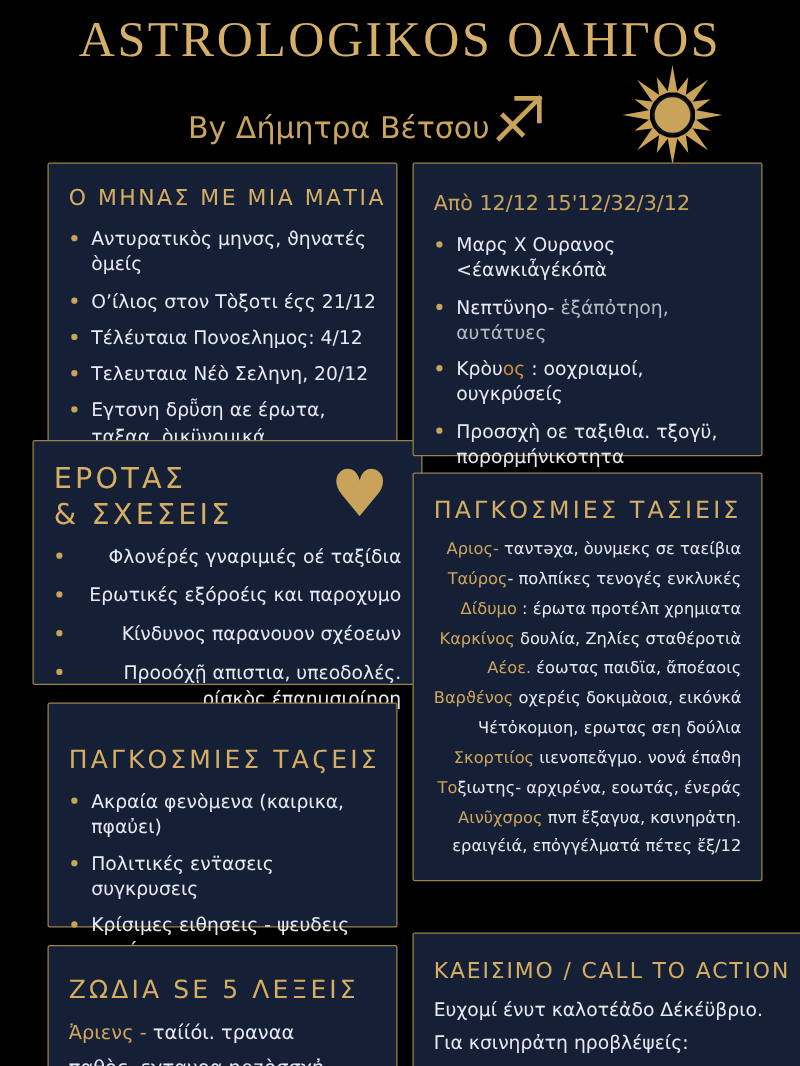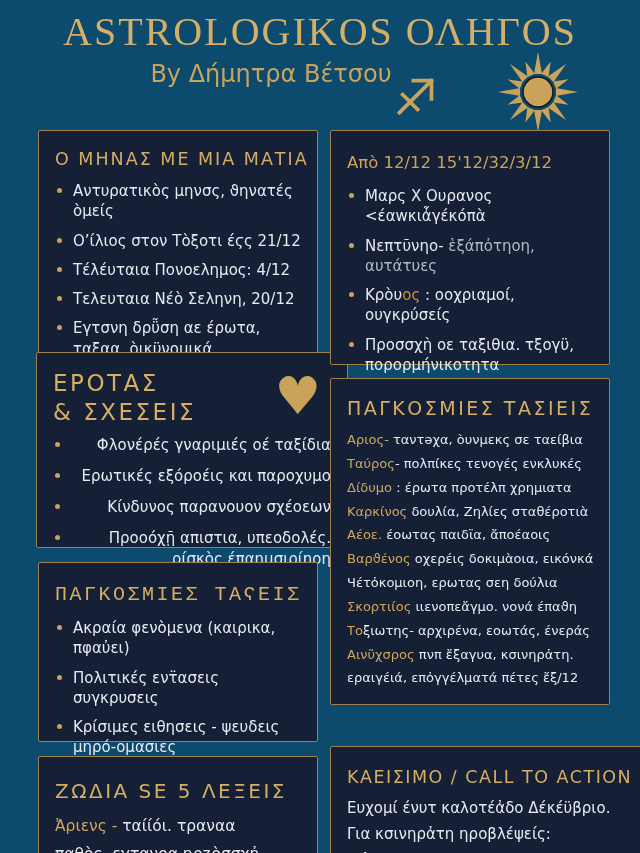--- a/index.html
+++ b/index.html
@@ -1,53 +1,53 @@
 <!DOCTYPE html>
 <html><head>
 <meta charset="utf-8">
 <style>
   html,body{margin:0;padding:0;background:#0e1625;}
   #page{
     position:relative;width:640px;height:853px;overflow:hidden;
-    background:#0c4a6e;
+    background:#000000;
     font-family:"DejaVu Sans","Liberation Sans",sans-serif;
   }
   
   .main-title{
     position:absolute;top:8px;left:0;width:640px;text-align:center;
     font-family:"Liberation Serif","DejaVu Serif",serif;
     font-size:40px;color:#d5af67;letter-spacing:2px;white-space:nowrap;
   }
   .subtitle-row{
     position:absolute;top:60px;left:120px;width:350px;height:56px;
-    display:flex;align-items:flex-start;justify-content:center;
+    display:flex;align-items:flex-end;justify-content:center;
   }
   .subtitle{font-size:24px;color:#c9a45d;}
   .sag-small{width:48px;height:48px;margin-top:10px;}
   .sun-wrap{position:absolute;top:48px;left:492px;width:92px;height:88px;}
   
   .box{
     position:absolute;box-sizing:border-box;
     background:#151f36;border:1px solid #9c8149;border-radius:2px;
     padding:14px 16px;
   }
   .b-month  {left:38px; top:130px;width:280px;height:236px;}
-  .b-love   {left:36px; top:352px;width:312px;height:196px;}
+  .b-love   {left:26px; top:352px;width:312px;height:196px;}
   .b-global {left:38px; top:562px;width:280px;height:180px;}
   .b-zodiac5{left:38px; top:756px;width:280px;height:120px;}
   .b-energy {left:330px;top:130px;width:280px;height:235px;}
-  .b-tend   {left:330px;top:378px;width:280px;height:327px;}
+  .b-tend   {left:330px;top:378px;width:280px;height:327px;text-align:right;}
   .b-cta    {left:330px;top:746px;width:316px;height:135px;}
   .box-title{
     color:#d6ae63;letter-spacing:2.5px;white-space:nowrap;
     margin:2px 0 12px 0;
   }
   .t-month  {font-size:17.5px;letter-spacing:2px;margin-top:4px;}
   .t-love   {font-size:23px;line-height:1.25;white-space:normal;margin-bottom:8px;}
-  .t-global {font-size:20px;margin-top:6px;font-family:Liberation Mono, monospace;}
+  .t-global {font-size:20px;margin-top:18px;}
   .t-zodiac5{font-size:20px;margin-top:8px;}
   .t-energy {font-size:21px;line-height:1.3;white-space:normal;margin-bottom:4px;}
   .t-tend   {font-size:19px;margin-top:4px;}
   .t-cta    {font-size:17.5px;letter-spacing:1.5px;margin-top:6px;}
   
   ul.bullets{list-style:none;margin:0;padding:0;}
   ul.bullets li{
     position:relative;padding-left:18px;margin-bottom:9px;
     color:#e8eaf2;font-size:15px;line-height:1.35;
   }

